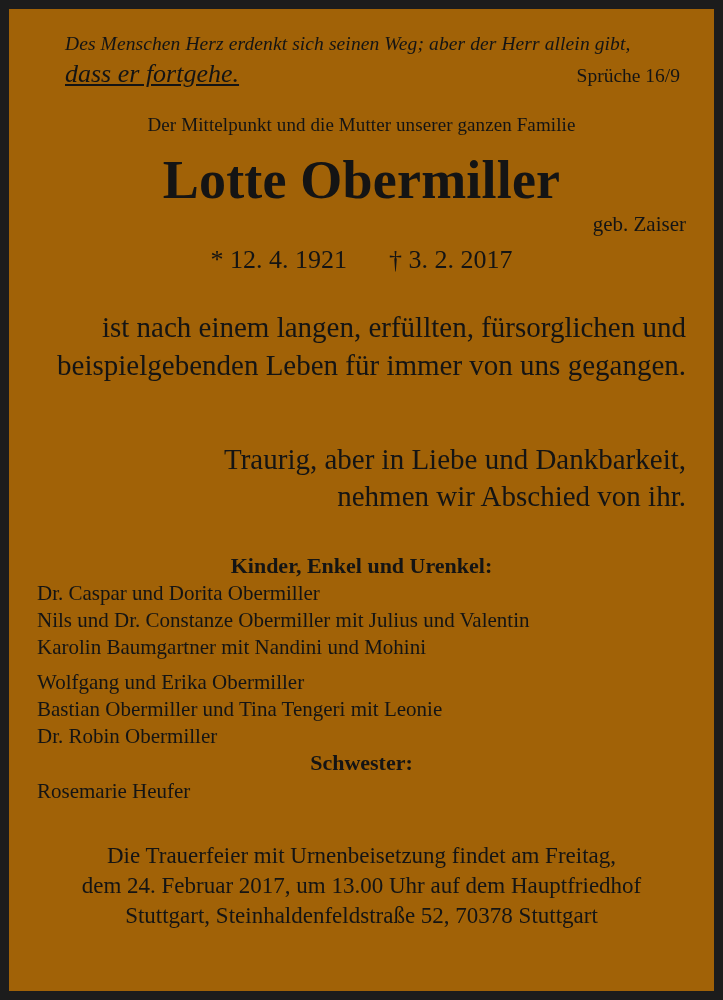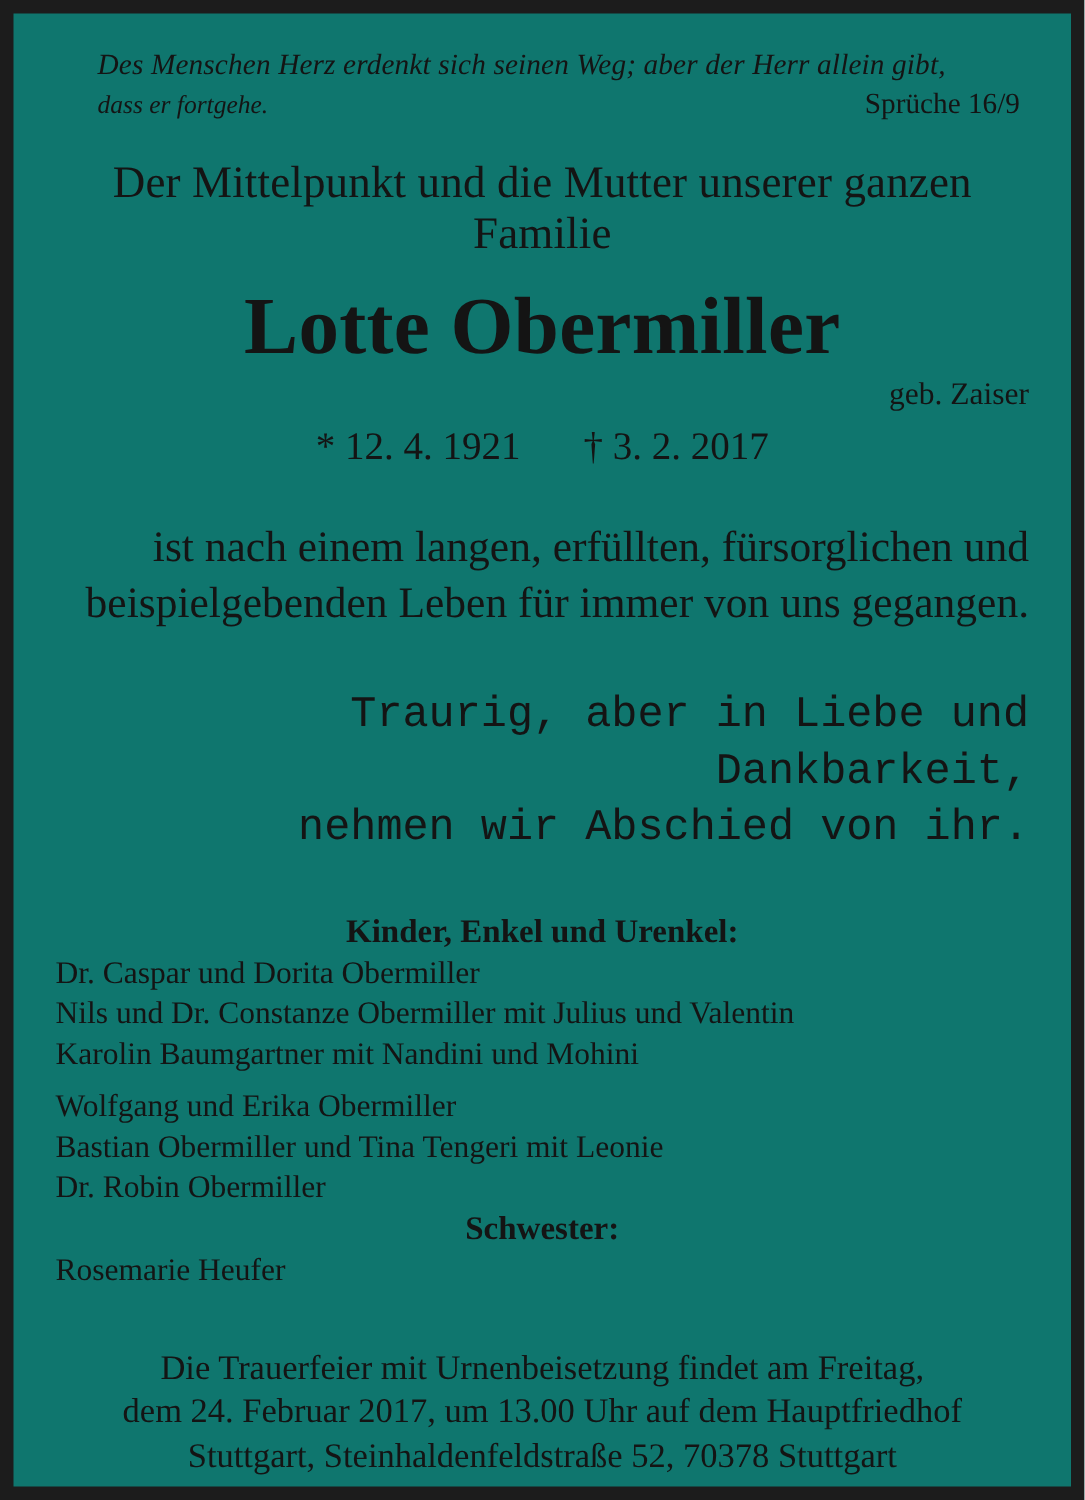--- a/index.html
+++ b/index.html
@@ -16,21 +16,21 @@
     box-sizing: border-box;
     background: #1c1c1c;
     padding: 9px;
     overflow: hidden;
   }
 
   .notice-paper {
     width: 100%;
     height: 100%;
     box-sizing: border-box;
-    background: #0f766e;
+    background: #a16207;
     color: #141414;
     font-family: "Liberation Serif", "DejaVu Serif", serif;
     padding: 22px 28px 0 28px;
     display: flex;
     flex-direction: column;
     align-items: stretch;
   }
 
   
   .epigraph {
@@ -44,35 +44,36 @@
 
   .epigraph-source-row {
     display: flex;
     justify-content: space-between;
     align-items: baseline;
     padding: 0 6px 0 28px;
   }
 
   .epigraph-tail {
     font-style: italic;
-    font-size: 17px;
+    font-size: 26px;
     line-height: 1.32;
+    text-decoration: underline;
   }
 
   .epigraph-source {
     font-style: normal;
     font-size: 19.5px;
     line-height: 1.32;
     white-space: nowrap;
   }
 
   
   .intro-line {
     text-align: center;
-    font-size: 30px;
+    font-size: 19px;
     margin-top: 23px;
     letter-spacing: 0.1px;
   }
 
   .deceased-name {
     text-align: center;
     font-weight: bold;
     font-size: 54px;
     line-height: 1.06;
     margin-top: 16px;
@@ -102,22 +103,21 @@
     text-align: right;
     font-size: 29px;
     line-height: 1.30;
   }
 
   .para-passing {
     margin-top: 34px;
   }
 
   .para-farewell {
-    margin-top: 36px;
-    font-family: Liberation Mono, monospace;
+    margin-top: 56px;
   }
 
   
   .survivors {
     margin-top: 36px;
   }
 
   .group-heading {
     text-align: center;
     font-weight: bold;

